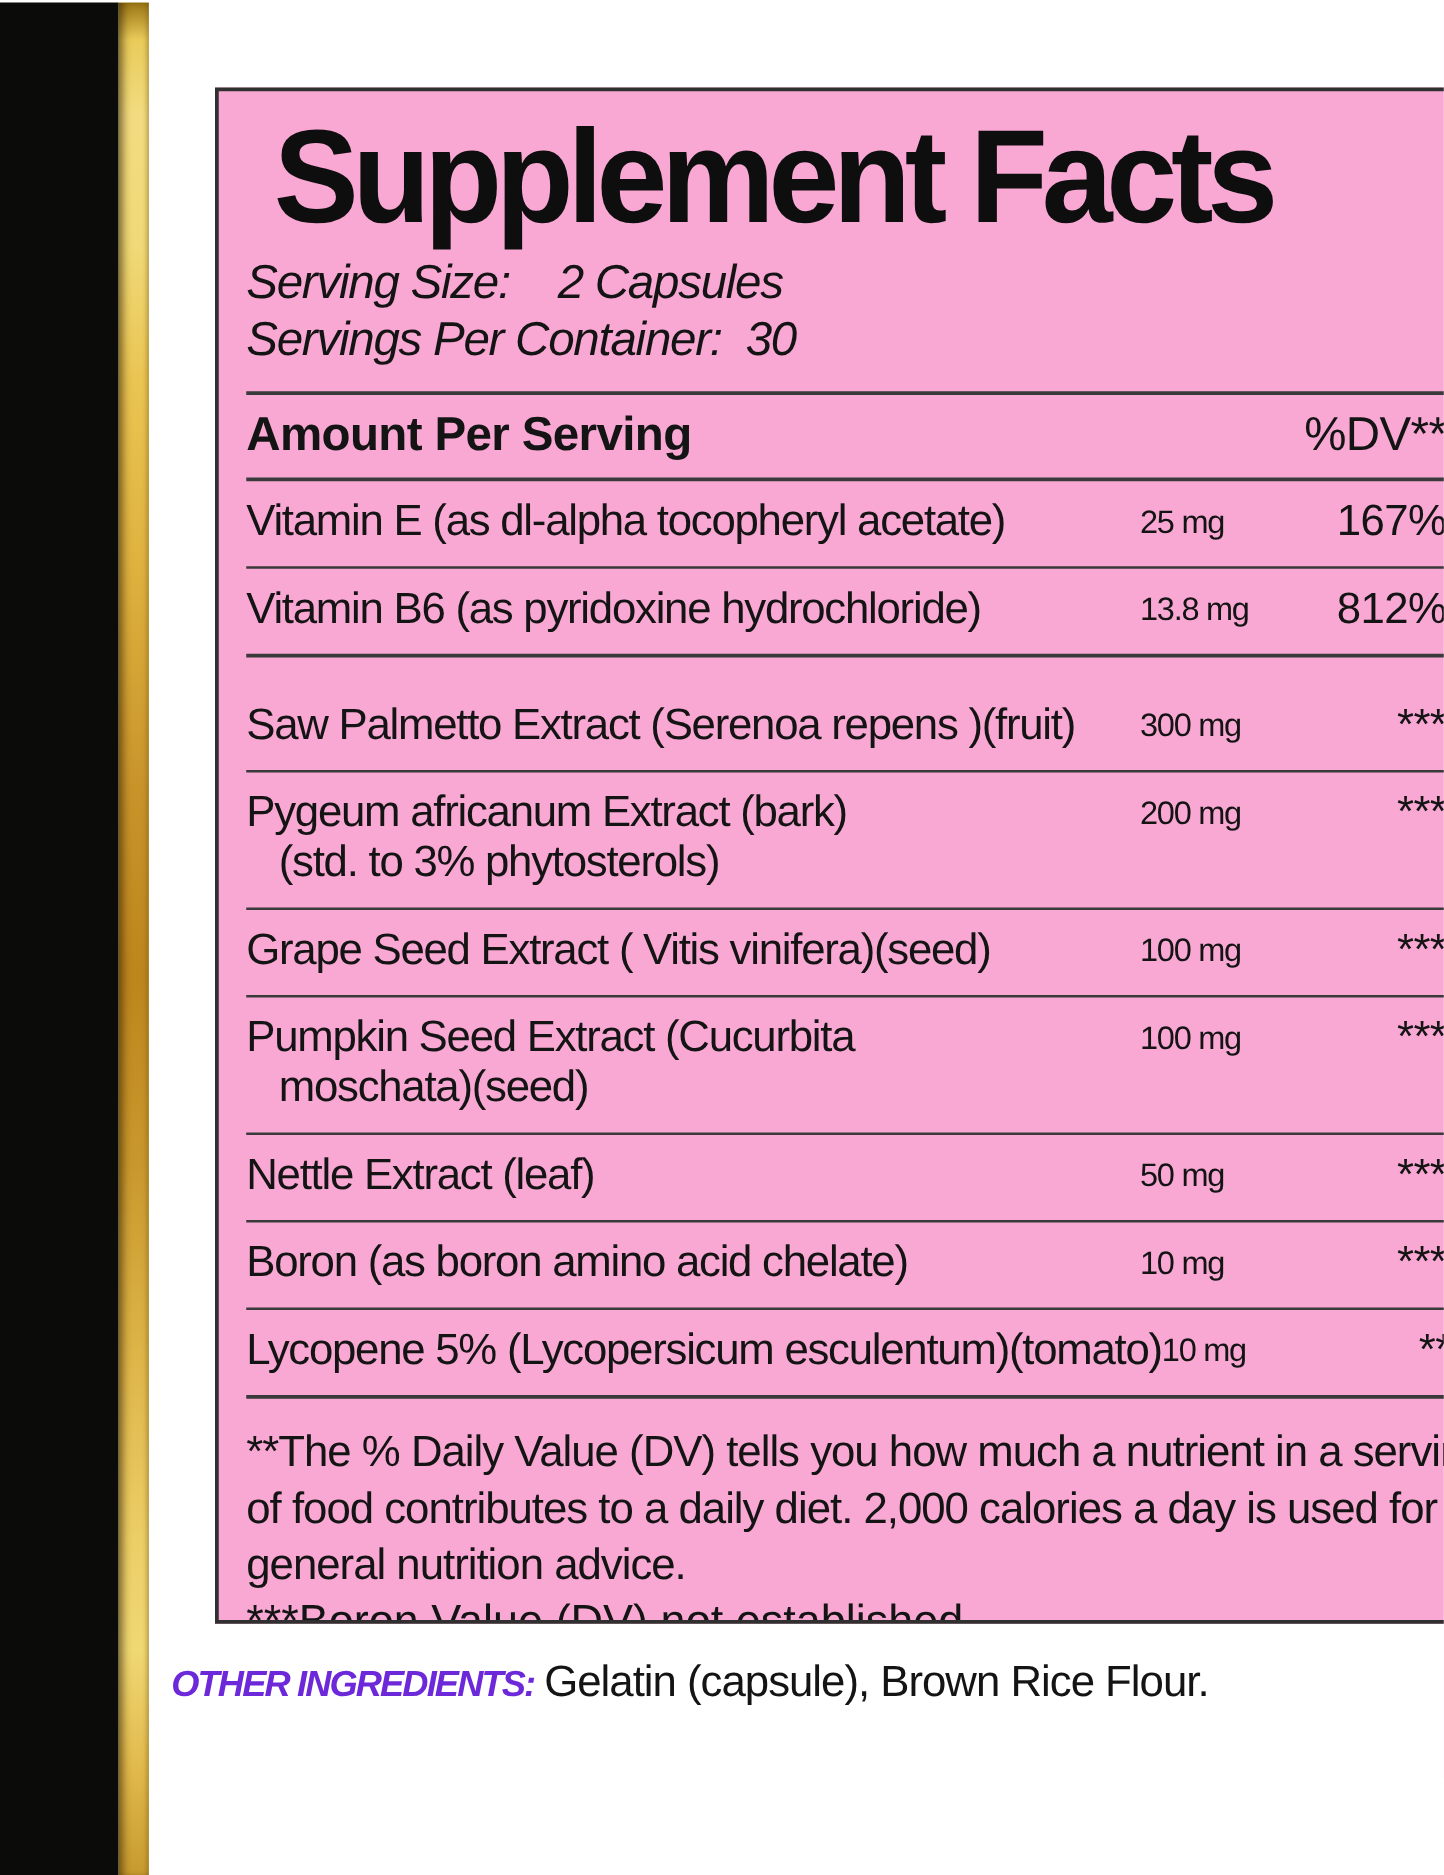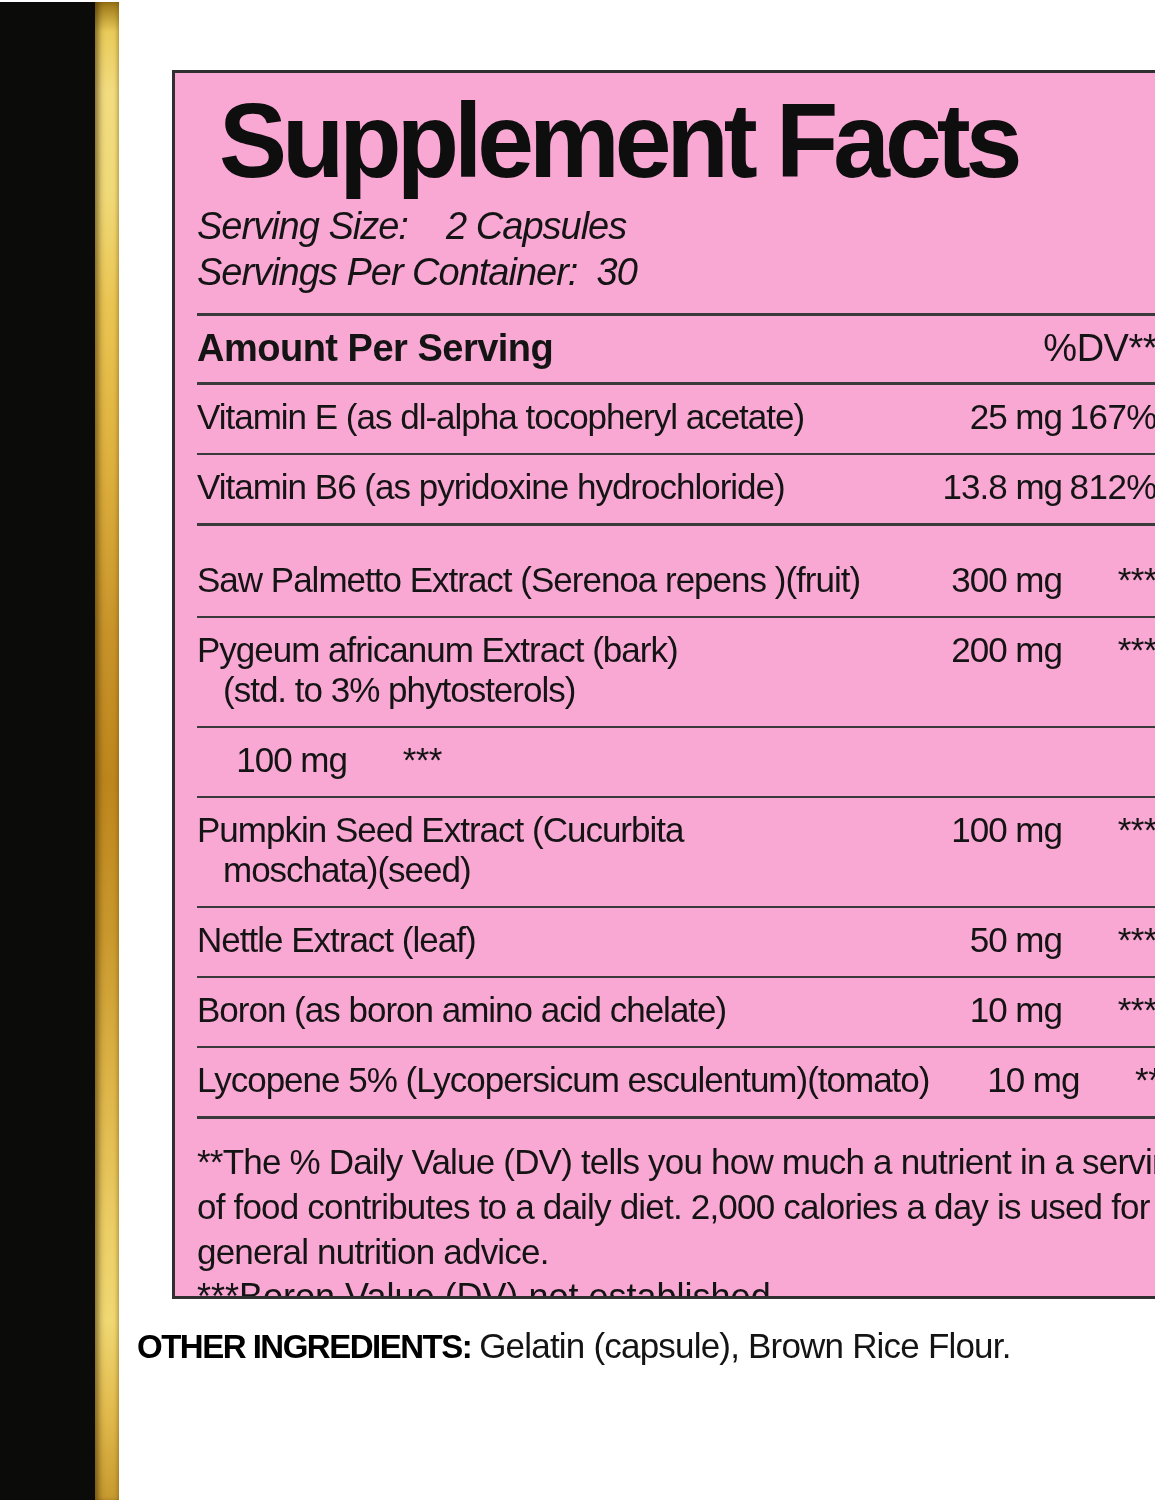--- a/index.html
+++ b/index.html
@@ -36,29 +36,29 @@
     margin-top:18px; padding:11px 0 12px;
   }
   .col-header .left { font-size:38px; font-weight:bold; letter-spacing:-0.5px; }
   .col-header .right { font-size:38px; letter-spacing:-0.5px; }
 
   .row { display:flex; align-items:flex-start; padding:12px 0 16px; border-top:2px solid #3a3a3a; }
   .row:first-child { border-top:none; }
   .row.section-start { border-top-width:3px; padding-top:34px; }
   .cell-name { flex:1 1 auto; font-size:35px; line-height:40px; letter-spacing:-1px; white-space:nowrap; }
   .cell-name .second-line { display:block; padding-left:26px; }
-  .cell-amount { flex:0 0 150px; text-align:right; font-size:35px; line-height:40px; letter-spacing:-1px; white-space:nowrap; }
+  .cell-amount { flex:0 0 150px; text-align:left; font-size:26px; line-height:40px; letter-spacing:-1px; white-space:nowrap; }
   .cell-dv { flex:0 0 95px; text-align:right; font-size:35px; line-height:40px; letter-spacing:-0.5px; white-space:nowrap; }
 
   .footnote { border-top:3px solid #3a3a3a; padding-top:20px; }
   .footnote div { font-size:35px; line-height:45px; letter-spacing:-0.8px; white-space:nowrap; }
   .footnote .dv-not-established { font-size:36px; letter-spacing:0; }
 
   .other-ingredients { position:absolute; left:137px; top:1326px; width:1015px; white-space:nowrap; }
-  .other-ingredients .label { font-size:33px; font-weight:bold; letter-spacing:-1.5px; color:#000000; }
+  .other-ingredients .label { font-size:29px; font-weight:bold; letter-spacing:-1.5px; color:#6d28d9;font-style:italic; }
   .other-ingredients .text { font-size:35px; letter-spacing:-0.8px; margin-left:8px; }
 </style>
 </head>
 <body>
 
 <div class="black-bar"></div>
 <div class="gold-stripe"></div>
 
 <div class="facts-box">
   <div class="title">Supplement Facts</div>
@@ -86,20 +86,21 @@
         <span class="cell-name">Saw Palmetto Extract (Serenoa repens )(fruit)</span>
         <span class="cell-amount">300 mg</span>
         <span class="cell-dv">***</span>
       </div>
       <div class="row">
         <span class="cell-name">Pygeum africanum Extract (bark)<span class="second-line">(std. to 3% phytosterols)</span></span>
         <span class="cell-amount">200 mg</span>
         <span class="cell-dv">***</span>
       </div>
       <div class="row">
+        <span class="cell-name">Grape Seed Extract ( Vitis vinifera)(seed)</span>
         <span class="cell-amount">100 mg</span>
         <span class="cell-dv">***</span>
       </div>
       <div class="row">
         <span class="cell-name">Pumpkin Seed Extract (Cucurbita<span class="second-line">moschata)(seed)</span></span>
         <span class="cell-amount">100 mg</span>
         <span class="cell-dv">***</span>
       </div>
       <div class="row">
         <span class="cell-name">Nettle Extract (leaf)</span>

